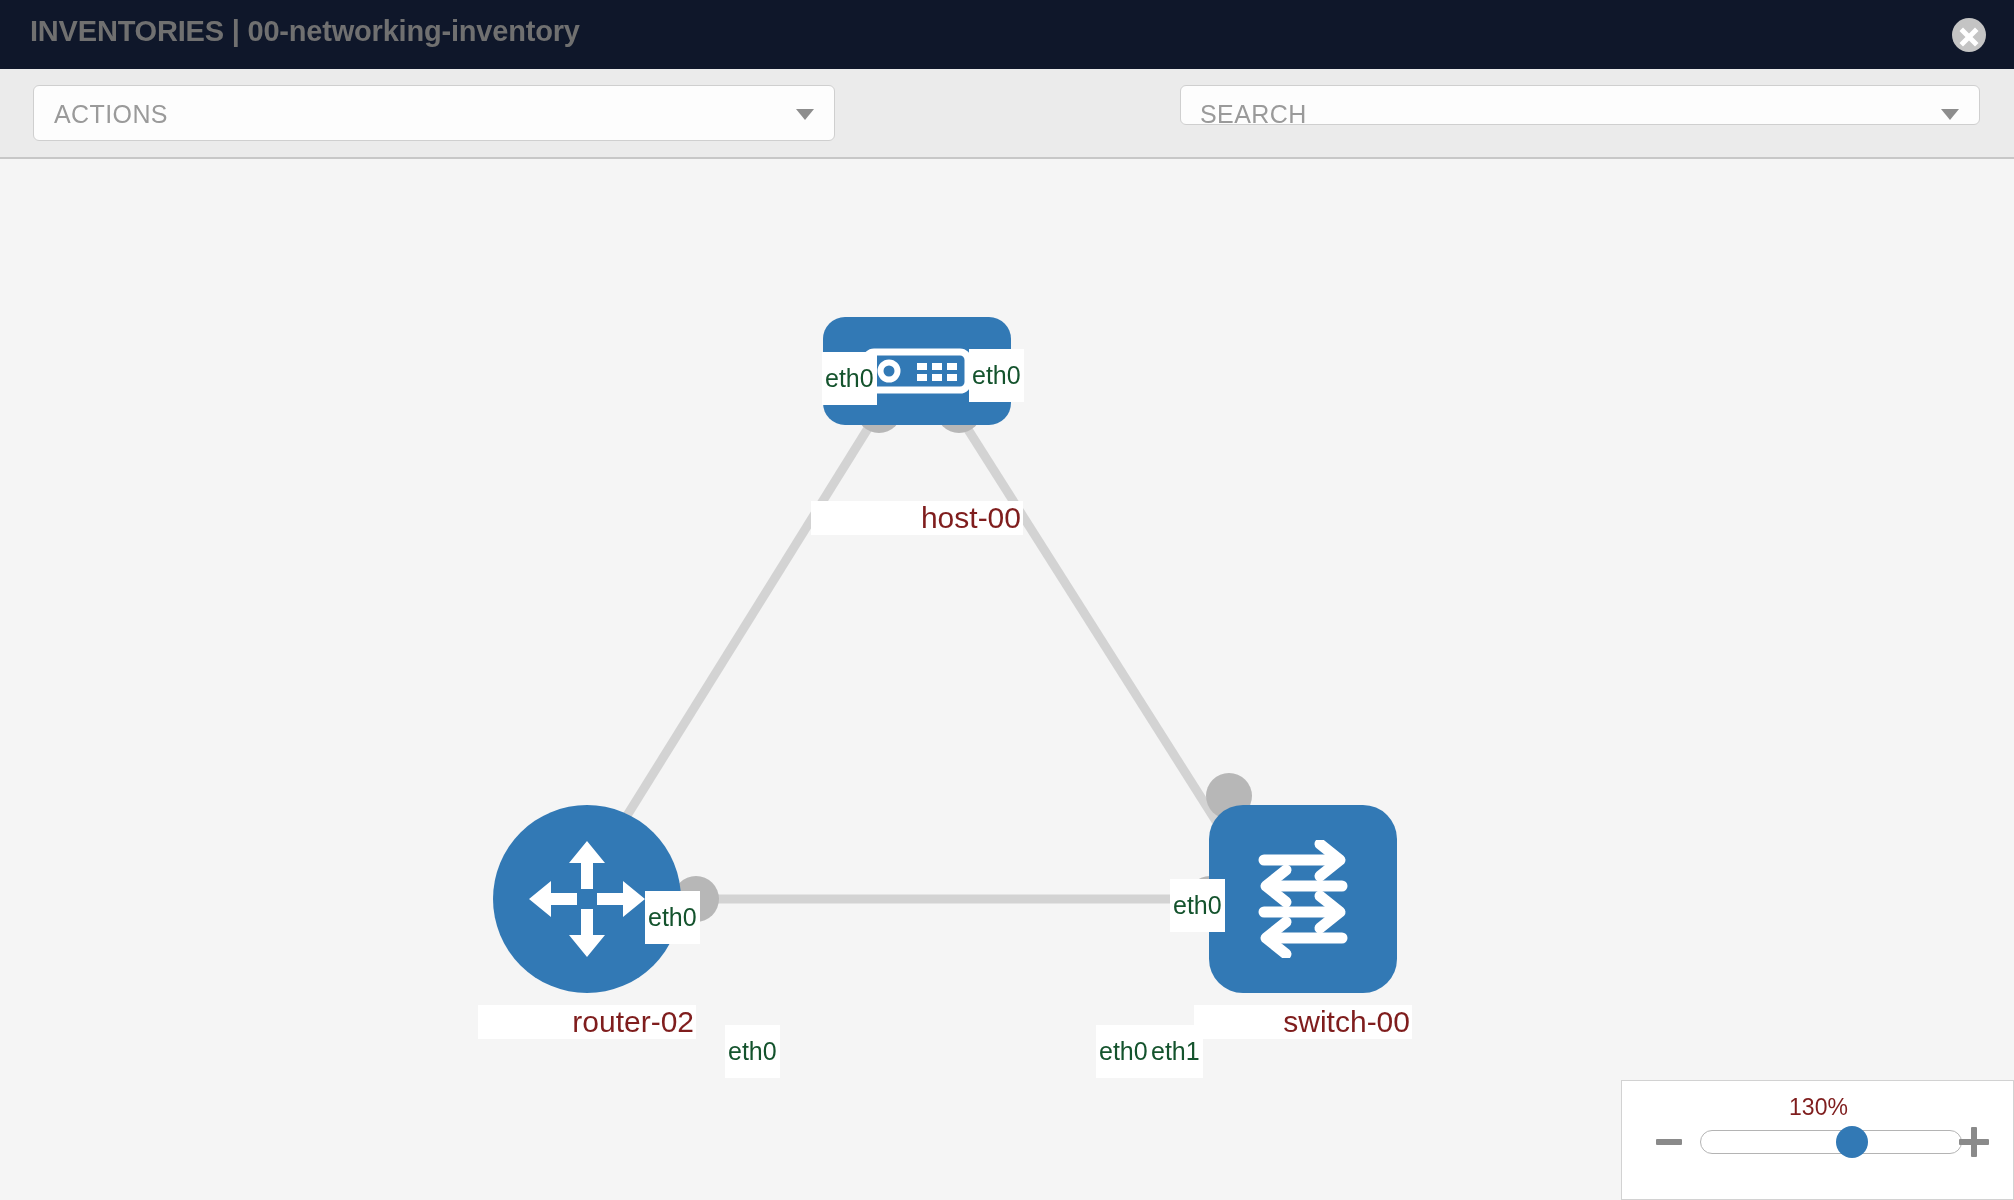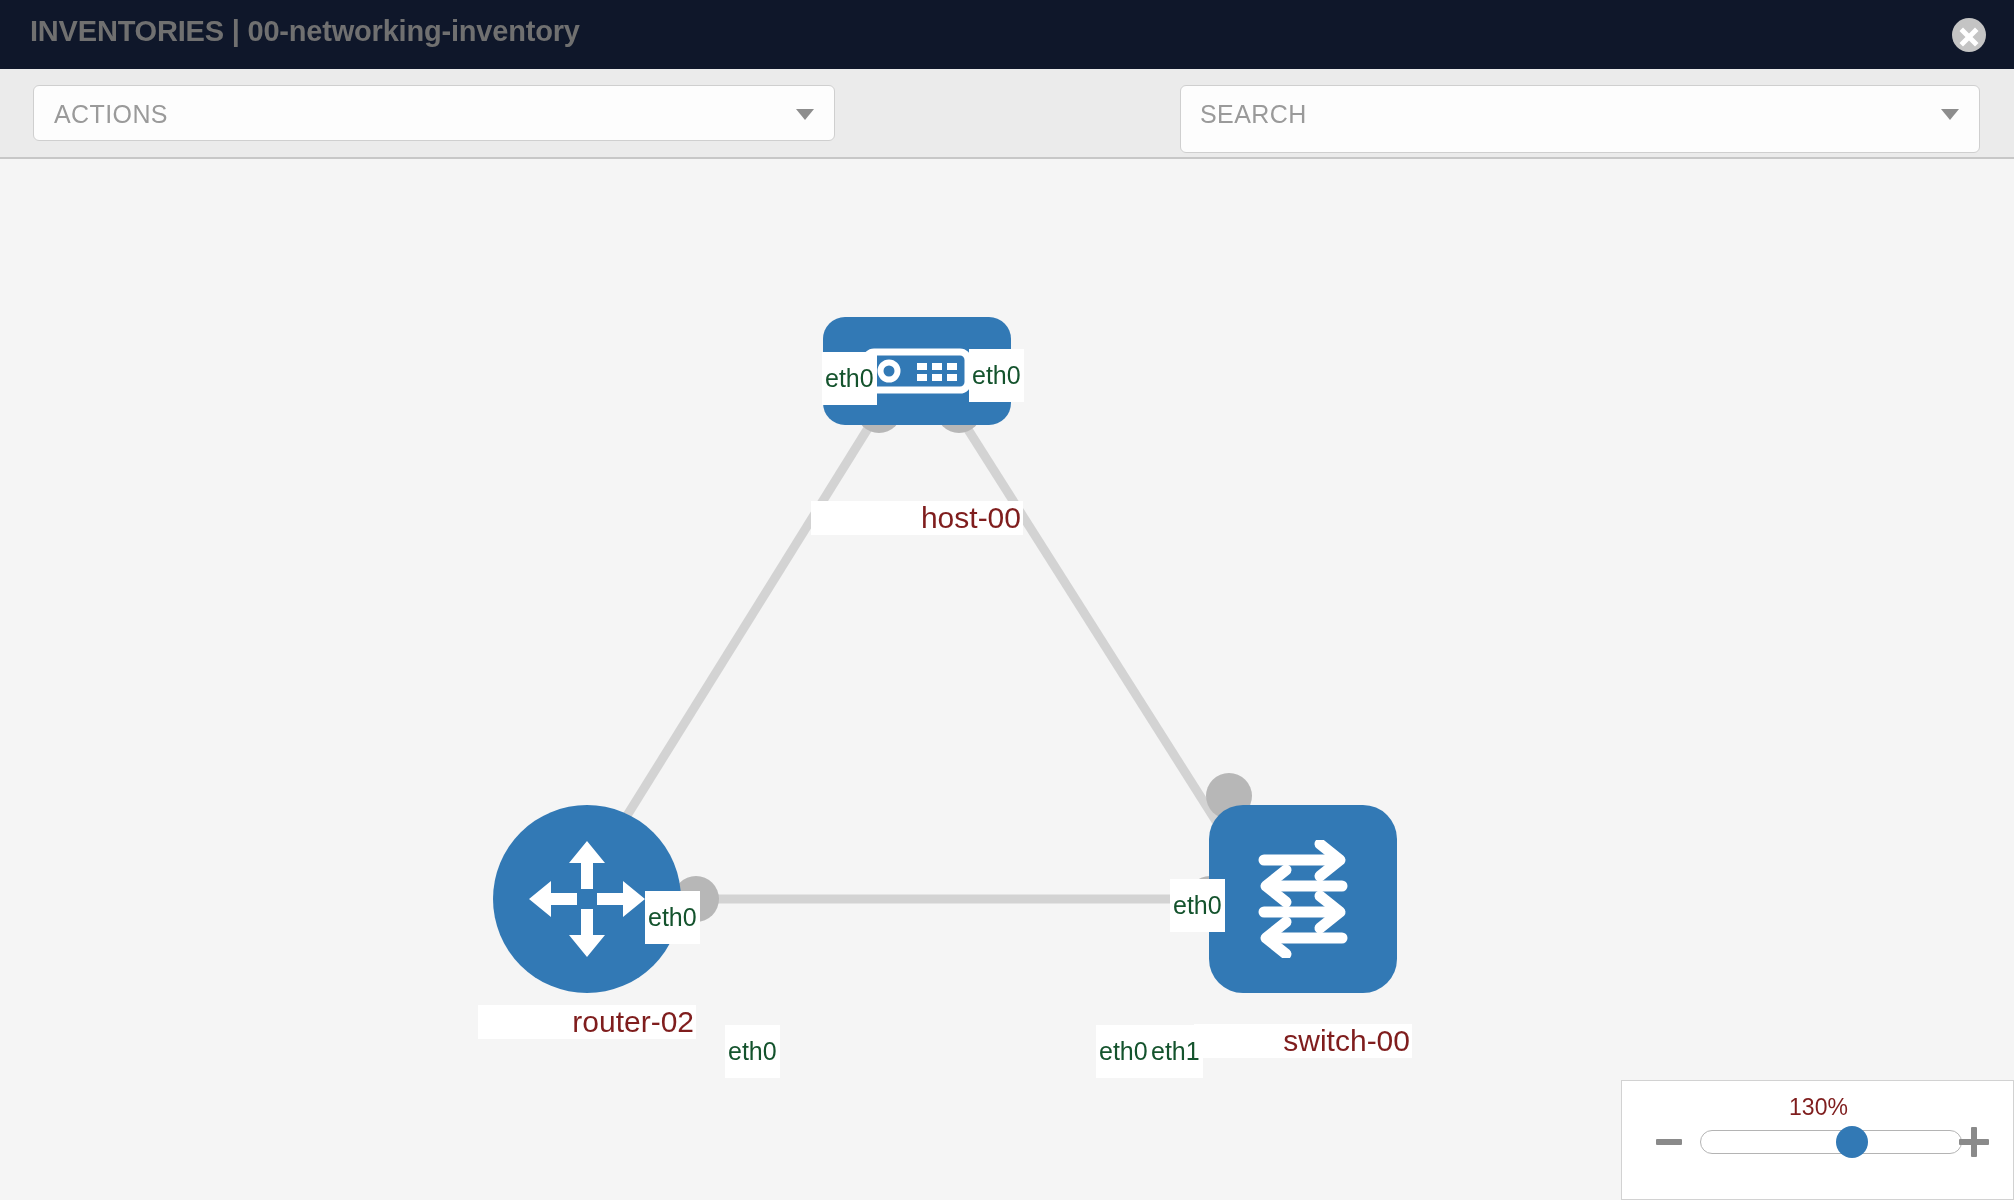--- a/index.html
+++ b/index.html
@@ -63,21 +63,21 @@
   .tool-icon {
     position: absolute; top: 96px;
     width: 42px; height: 42px;
     cursor: pointer;
   }
   #wrench-icon { left: 1046px; }
   #key-icon    { left: 1114px; }
 
   .search-box {
     position: absolute; left: 1180px; top: 16px;
-    width: 800px; height: 68px;
+    width: 800px; height: 40px;
     background: #fdfdfd;
     border: 1px solid #cfcfcf;
     border-radius: 6px;
     cursor: text;
   }
   .search-box .lbl {
     position: absolute; left: 19px; top: 14px;
     font-size: 25px; color: #9a9a9a; letter-spacing: 0.4px;
   }
 
@@ -113,21 +113,21 @@
   #node-host .node-label { left: -12px; top: 184px; width: 212px; }
 
   
   #node-router { left: 493px; top: 646px; }
   #node-router .node-shape { width: 188px; height: 188px; border-radius: 50%; }
   #node-router .node-label { left: -15px; top: 200px; width: 218px; }
 
   
   #node-switch { left: 1209px; top: 646px; }
   #node-switch .node-shape { width: 188px; height: 188px; border-radius: 34px; }
-  #node-switch .node-label { left: -15px; top: 200px; width: 218px; margin-top: 19px; }
+  #node-switch .node-label { left: -15px; top: 200px; width: 218px; }
 
   
   .knob {
     position: absolute;
     width: 46px; height: 46px; border-radius: 50%;
     background: #b7b7b7;
     cursor: pointer;
   }
 
   

